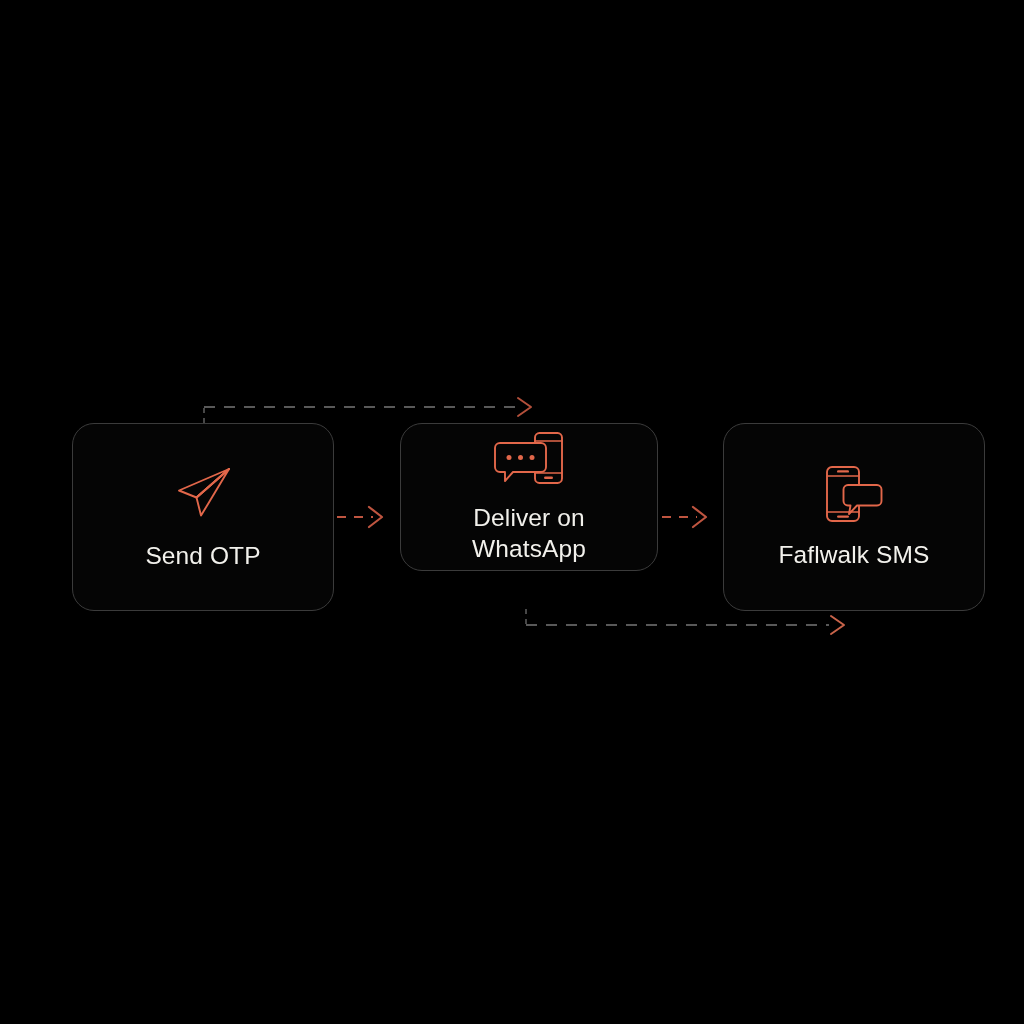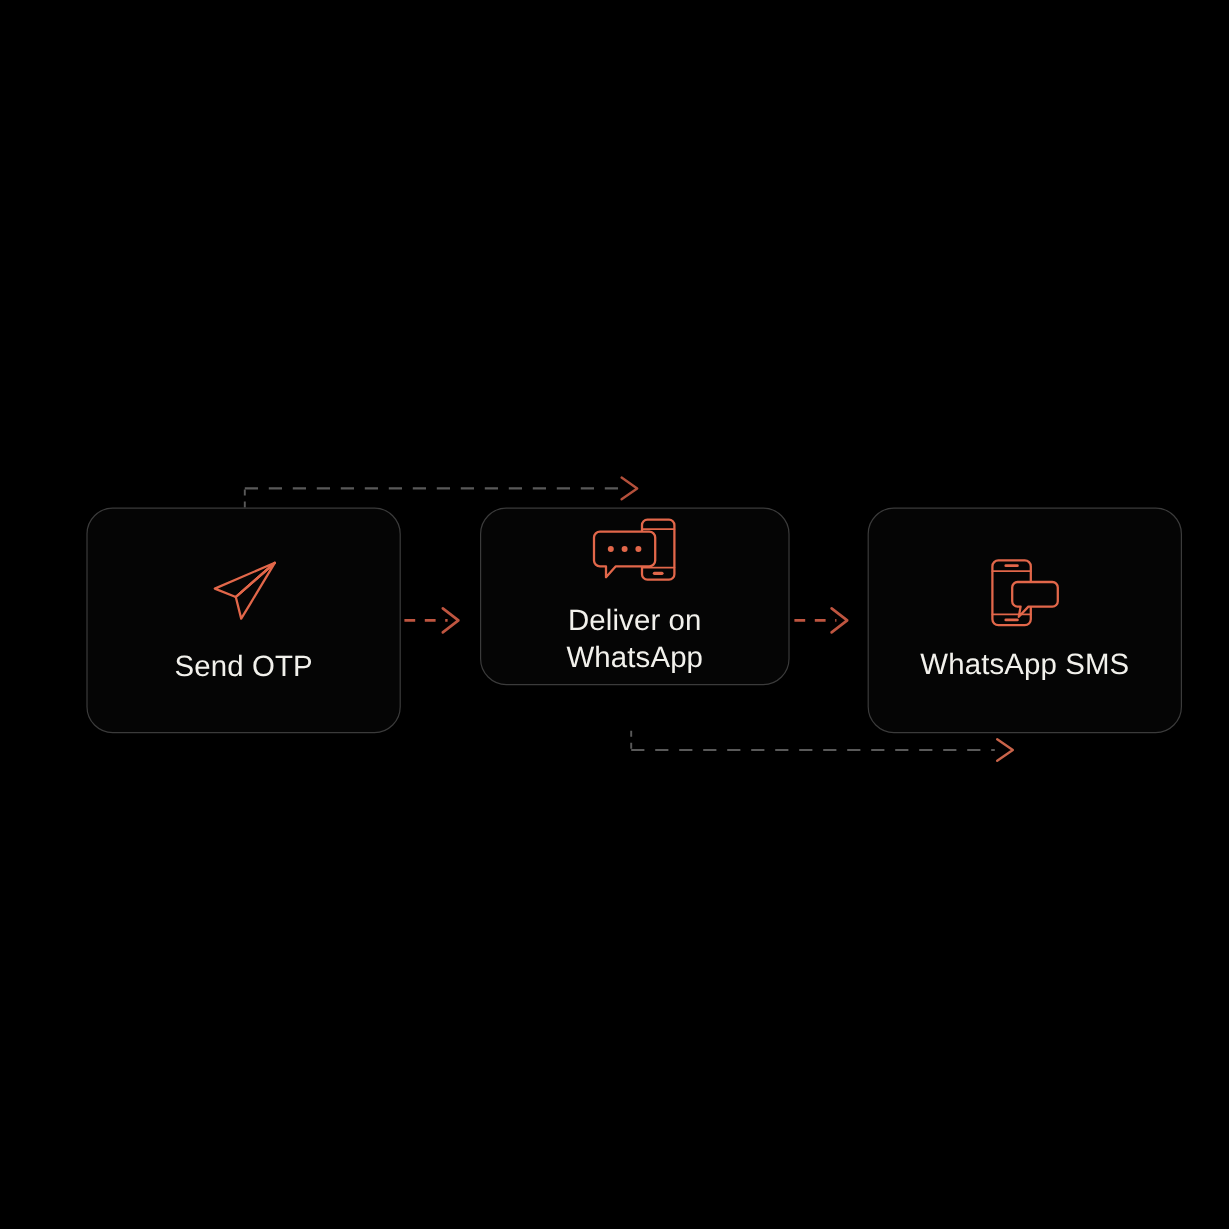--- a/index.html
+++ b/index.html
@@ -151,16 +151,16 @@
           <rect x="13" y="5.2" width="12" height="2.4" rx="1.2" fill="#e2674a" stroke="none"></rect>
           <rect x="13" y="50.4" width="12" height="2.4" rx="1.2" fill="#e2674a" stroke="none"></rect>
 
           <path d="M24 20 L53 20 A4.5 4.5 0 0 1 57.5 24.5 L57.5 36
                    A4.5 4.5 0 0 1 53 40.5 L33 40.5 L25 49 L26.5 40.5
                    L24 40.5 A4.5 4.5 0 0 1 19.5 36 L19.5 24.5
                    A4.5 4.5 0 0 1 24 20 Z"></path>
         </g>
       </svg>
     </div>
-    <div class="card-label">WhatsApp SMS</div>
+    <div class="card-label">Faflwalk SMS</div>
   </div>
 
 </div>
 
 </body></html>

